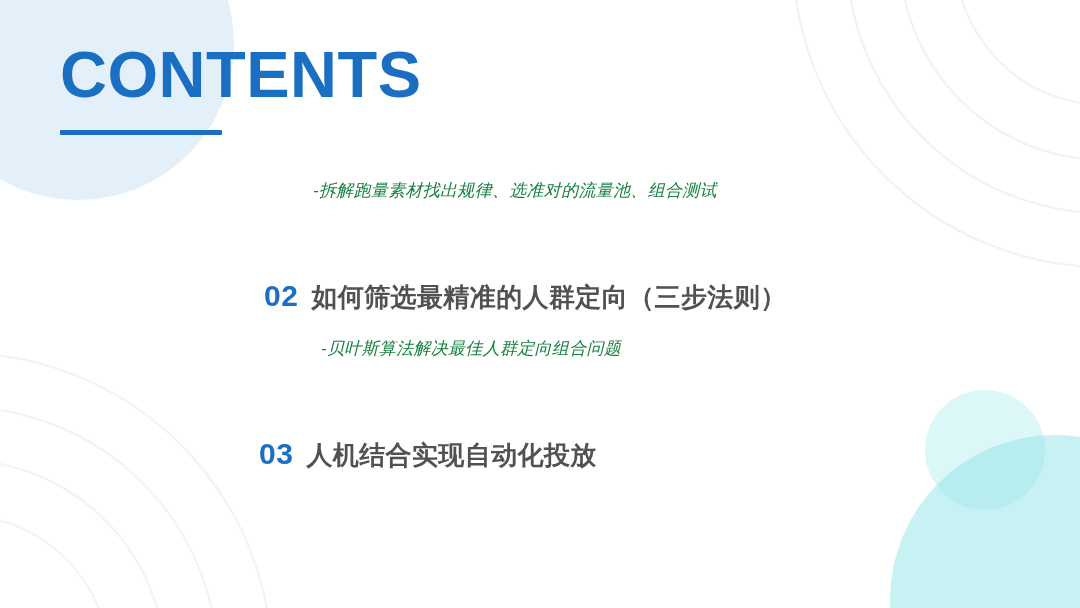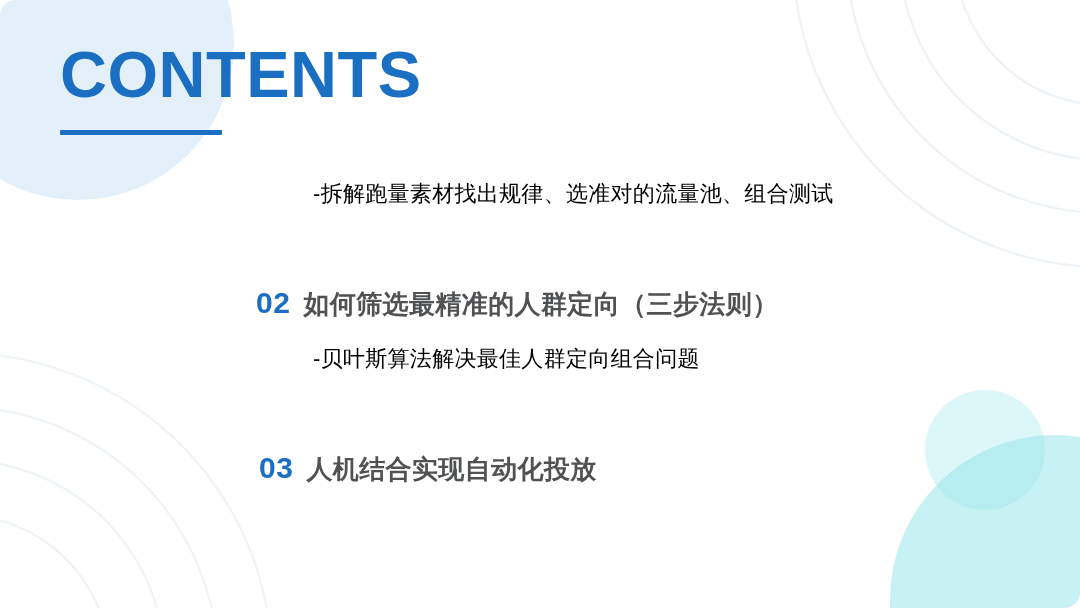--- a/index.html
+++ b/index.html
@@ -9,21 +9,20 @@
   }
   body {
     font-family: "Liberation Sans", "DejaVu Sans", sans-serif;
   }
   .slide {
     position: relative;
     width: 1080px;
     height: 608px;
     background: #ffffff;
     overflow: hidden;
-    border-radius: 16px;
   }
 
   
   .bg-layer {
     position: absolute;
     inset: 0;
     overflow: hidden;
     pointer-events: none;
   }
   .circle-topleft {
@@ -110,28 +109,29 @@
     font-size: 26px;
     font-weight: 700;
     color: #4f5153;
     letter-spacing: 0.4px;
     white-space: nowrap;
     font-family: "Liberation Sans", "DejaVu Sans", sans-serif;
   }
   .item-sub {
     margin-top: 22px;
     margin-left: 57px;
-    font-size: 22px;
+    font-size: 17px;
     font-weight: 400;
-    color: #000000;
+    color: #15803d;
     letter-spacing: 0.3px;
     white-space: nowrap;
+    font-style: italic;
   }
   .item-01 { margin-top: 0px; }
-  .item-02 { margin-top: 77px; }
+  .item-02 { margin-top: 77px; margin-left: 8px; }
   .item-03 { margin-top: 77px; margin-left: 3px; }
 </style>
 </head>
 <body>
 
 <div class="slide">
 
   <div class="bg-layer">
     <div class="circle-topleft"></div>
 

